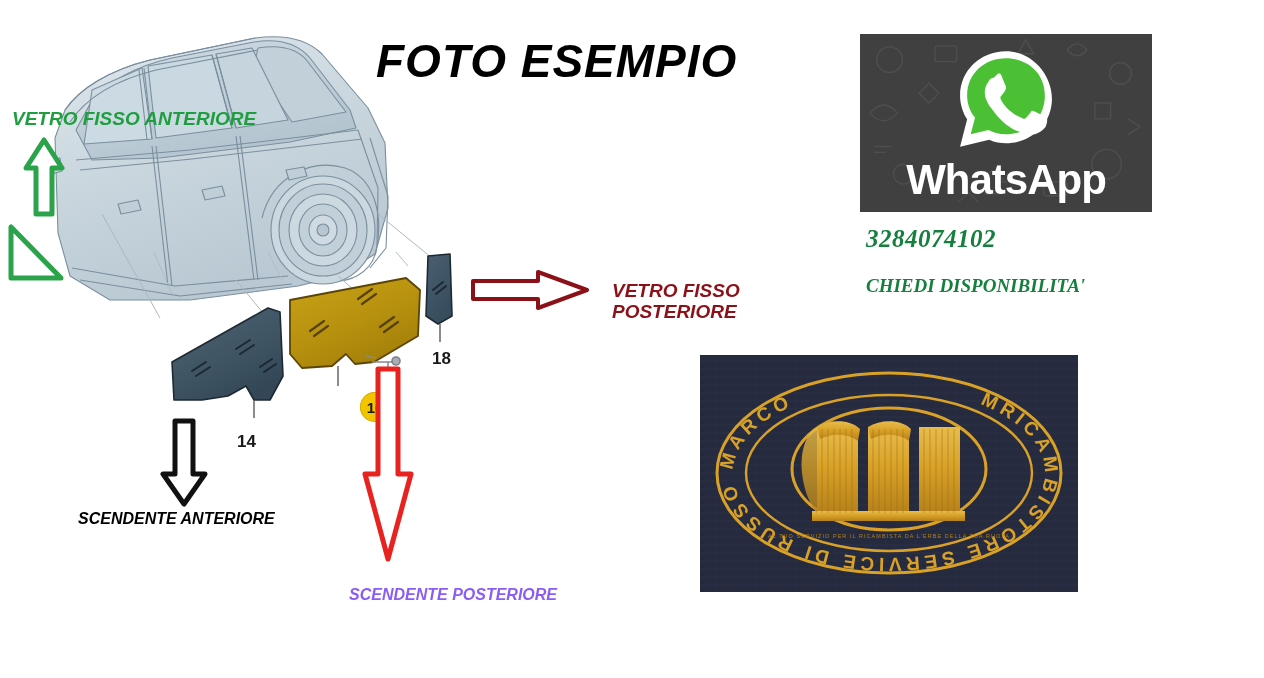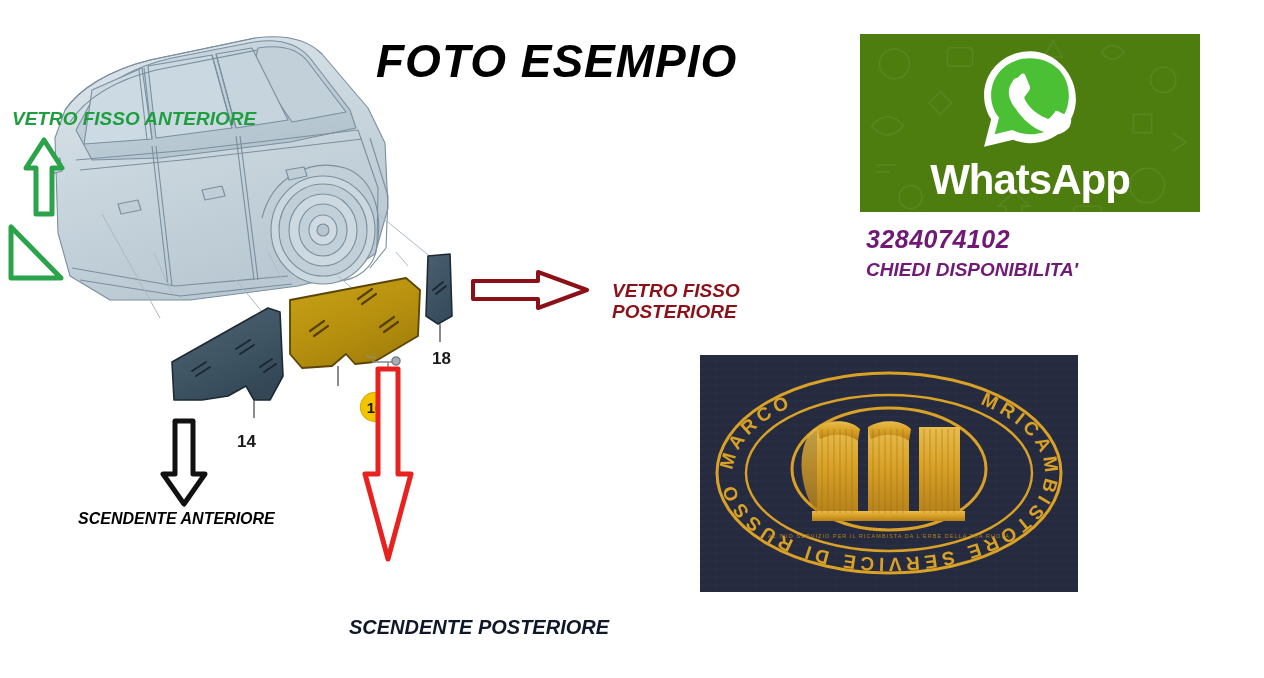--- a/index.html
+++ b/index.html
@@ -44,42 +44,43 @@
     left:612px; top:280px;
     font-size:19px;
     color:#8c1018;
   }
   #label-scendente-anteriore{
     left:78px; top:510px;
     font-size:16px;
     color:#000000;
   }
   #label-scendente-posteriore{
-    left:349px; top:616px;
-    font-size:20px;
-    color:#0f172a;
+    left:349px; top:586px;
+    font-size:16px;
+    color:#8b5cf6;
   }
 
   
   #contact-block{
     left:866px; top:224px;
     font-weight:bold;
     font-style:italic;
-    color:#701a75;
+    color:#15803d;
     line-height:1.22;
+    font-family:Liberation Serif, serif;
   }
   #contact-phone{font-size:25px;letter-spacing:.5px;}
-  #contact-line1{font-size:19px;margin-top:3px;}
+  #contact-line1{font-size:19px;margin-top:19px;}
   #contact-line2{font-size:19px;}
 
   
   #whatsapp-banner{
     left:860px; top:34px;
-    width:340px; height:178px;
-    background:#4d7c0f;
+    width:292px; height:178px;
+    background:#404040;
     overflow:hidden;
   }
   #whatsapp-doodles{
     position:absolute;inset:0;
     opacity:.085;
   }
   #whatsapp-logo-mark{
     position:absolute;
     left:50%; top:12px;
     transform:translateX(-50%);

